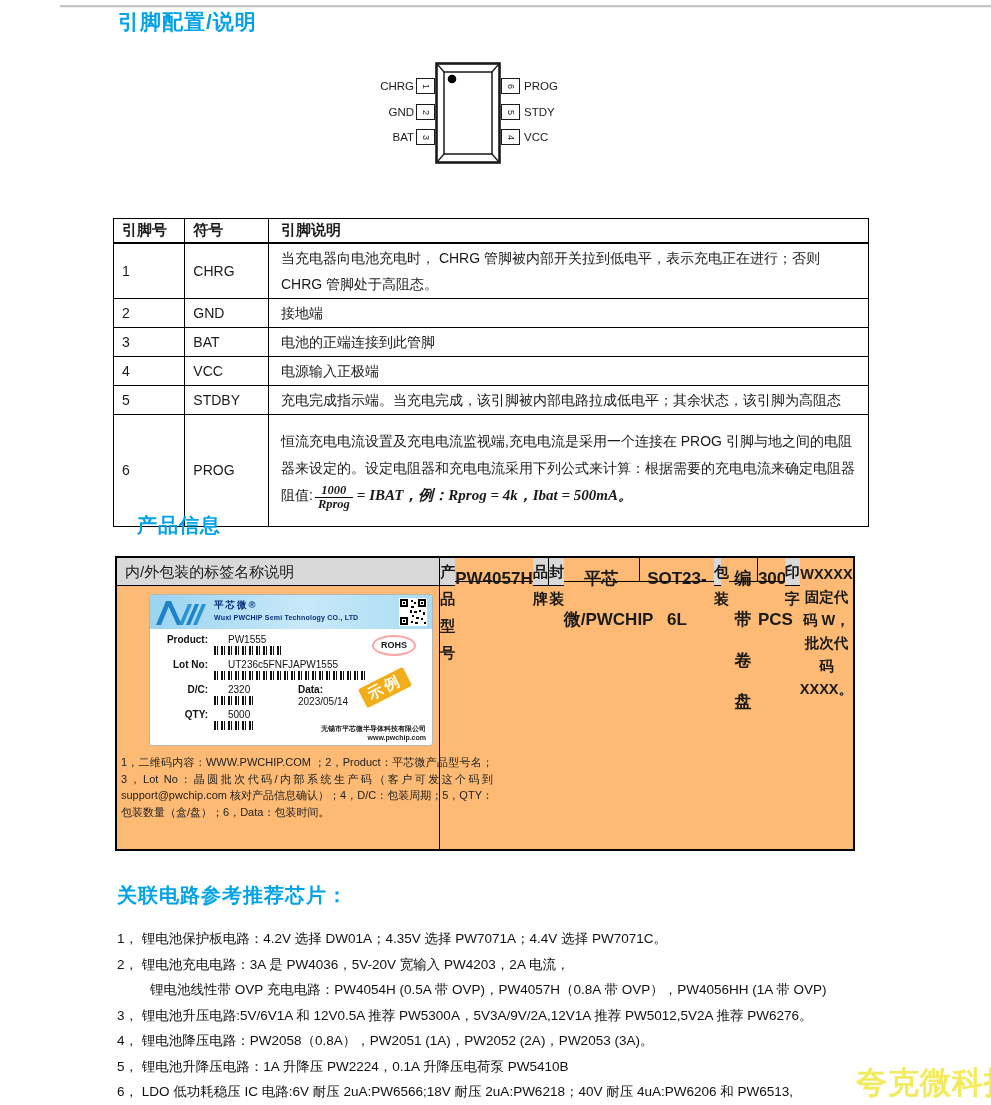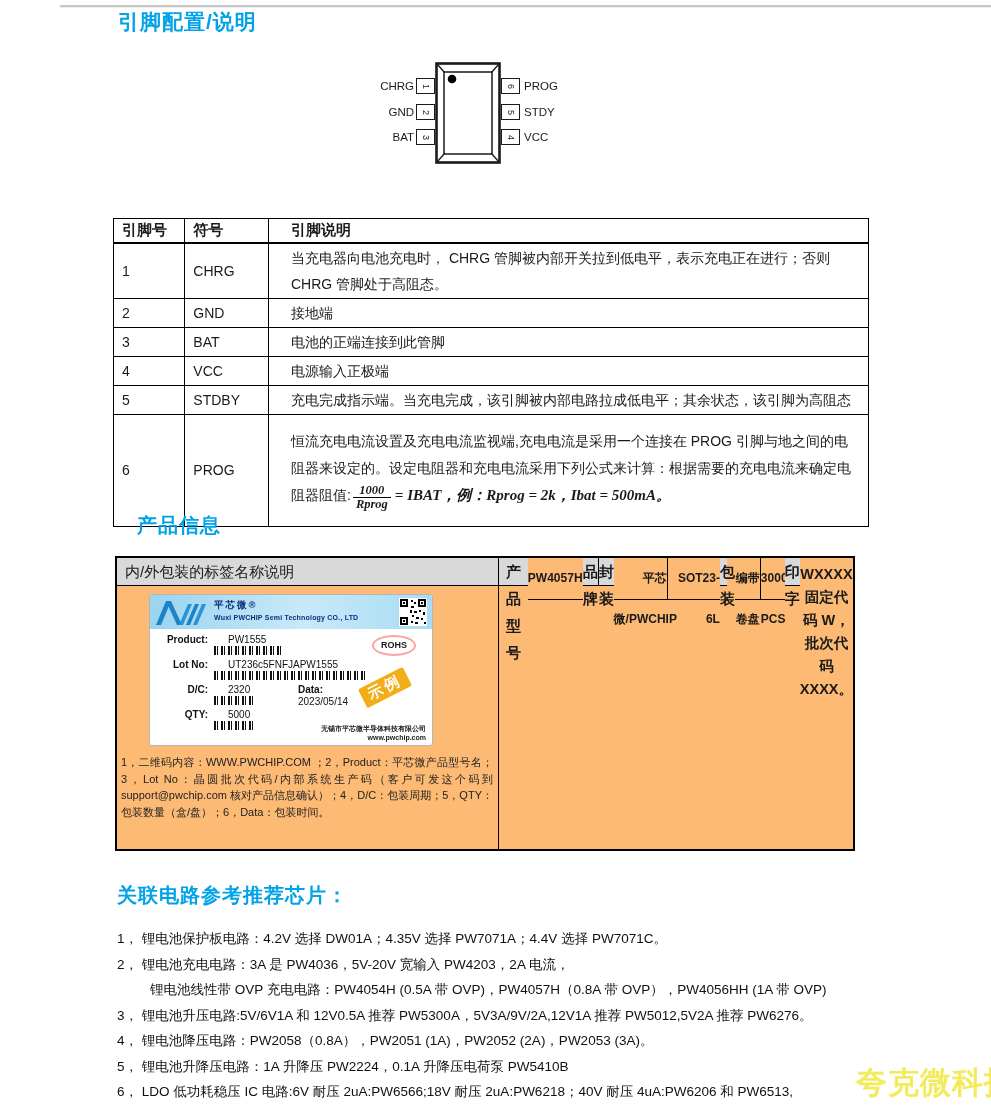--- a/index.html
+++ b/index.html
@@ -27,43 +27,43 @@
   .pin-lab{position:absolute;font-size:11.5px;color:#1a1a1a;line-height:16px;}
   .pin-lab.l{left:-4px;width:35px;text-align:right;}
   .pin-lab.r{left:141px;width:46px;text-align:left;}
 
   
   .pin-table{position:absolute;left:113px;top:218px;width:756px;border-collapse:collapse;table-layout:fixed;}
   .pin-table th,.pin-table td{border:1px solid #000;box-sizing:border-box;vertical-align:middle;}
   .pin-table th{font-size:15px;font-weight:bold;text-align:left;height:24px;border-bottom:2px solid #000;background:#fff;}
   .pin-table .c1{width:64px;padding-left:8px;}
   .pin-table .c2{width:75px;padding-left:8px;}
-  .pin-table .c3{width:538px;padding-left:22px;padding-right:10px;}
+  .pin-table .c3{width:538px;padding-left:12px;padding-right:10px;}
   .pin-table td{font-size:14px;}
   .pin-table td.c3{line-height:26px;padding-top:1px;padding-bottom:1px;}
   tr.rh1{height:52px;} tr.rh2{height:26px;} tr.rh6{height:112px;}
   .desc6{line-height:27px;}
   .frac{display:inline-block;vertical-align:-8px;text-align:center;margin:0 4px 0 2px;
     font-family:"Liberation Serif","DejaVu Serif",serif;font-style:italic;font-weight:bold;
     font-size:12.5px;line-height:1.08;}
   .frac .fr-n{display:block;border-bottom:1.3px solid #000;padding:0 3px;}
   .frac .fr-d{display:block;padding:0 3px;}
   .frhs{font-family:"Liberation Serif","DejaVu Serif",serif;font-style:italic;font-weight:bold;font-size:15px;}
 
   
   .prod-table{position:absolute;left:115px;top:556px;width:740px;height:295px;border:2px solid #000;
     box-sizing:border-box;display:flex;background:#fdba74;}
   .pt-left{width:382px;border-right:1px solid #000;box-sizing:border-box;display:flex;flex-direction:column;}
   .pt-right{flex:1;display:flex;font-weight:bold;}
   .pt-cell{box-sizing:border-box;border-bottom:1px solid #000;}
   .pt-head{background:#d9d9d9;height:28px;line-height:27px;font-size:15px;text-align:center;}
   .pt-head.lh{text-align:left;padding-left:8px;}
-  .pt-val{height:42px;line-height:41px;font-size:12px;text-align:center;}
+  .pt-val{height:24px;line-height:41px;font-size:17px;text-align:center;}
   .pt-row{display:flex;}
-  .pt-row .half{width:50%;text-align:right;}
+  .pt-row .half{width:50%;}
   .pt-row .half.r{border-left:1px solid #000;}
   .pt-mark{flex:1;border-bottom:none;text-align:center;font-size:14.5px;line-height:23px;padding-top:5px;}
   .pt-content{position:relative;flex:1;border-bottom:none;}
 
   
   .label{position:absolute;left:32px;top:8px;width:284px;height:152px;background:#fff;
     border:1px solid #b5b5b5;border-radius:3px;box-sizing:border-box;overflow:hidden;}
   .label-head{position:absolute;left:0;top:0;width:100%;height:34px;
     background:linear-gradient(90deg,#9ad4f0,#c8e9f9 55%,#a8dcf4);}
   .logo-svg{position:absolute;left:6px;top:3px;}
@@ -174,21 +174,21 @@
       <tr class="rh2">
         <td class="c1">5</td>
         <td class="c2">STDBY</td>
         <td class="c3">充电完成指示端。当充电完成，该引脚被内部电路拉成低电平；其余状态，该引脚为高阻态</td>
       </tr>
       <tr class="rh6">
         <td class="c1">6</td>
         <td class="c2">PROG</td>
         <td class="c3">
           <div class="desc6">
-            <span>恒流充电电流设置及充电电流监视端,充电电流是采用一个连接在 PROG 引脚与地之间的电阻器来设定的。设定电阻器和充电电流采用下列公式来计算：根据需要的充电电流来确定电阻器阻值:</span><span class="frac"><span class="fr-n">1000</span><span class="fr-d">Rprog</span></span><span class="frhs">= IBAT，例：Rprog = 2k，Ibat = 500mA。</span>
+            <span>恒流充电电流设置及充电电流监视端,充电电流是采用一个连接在 PROG 引脚与地之间的电阻器来设定的。设定电阻器和充电电流采用下列公式来计算：根据需要的充电电流来确定电阻器阻值:</span><span class="frac"><span class="fr-n">1000</span><span class="fr-d">Rprog</span></span><span class="frhs">= IBAT，例：Rprog = 4k，Ibat = 500mA。</span>
           </div>
         </td>
       </tr>
     </tbody>
   </table>
 
   <h2 class="sec-title t2">产品信息</h2>
 
   <div class="prod-table">
     <div class="pt-left">

